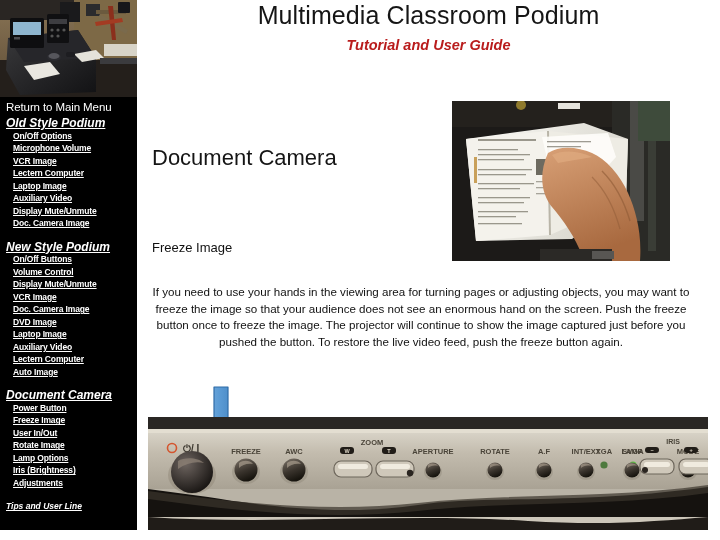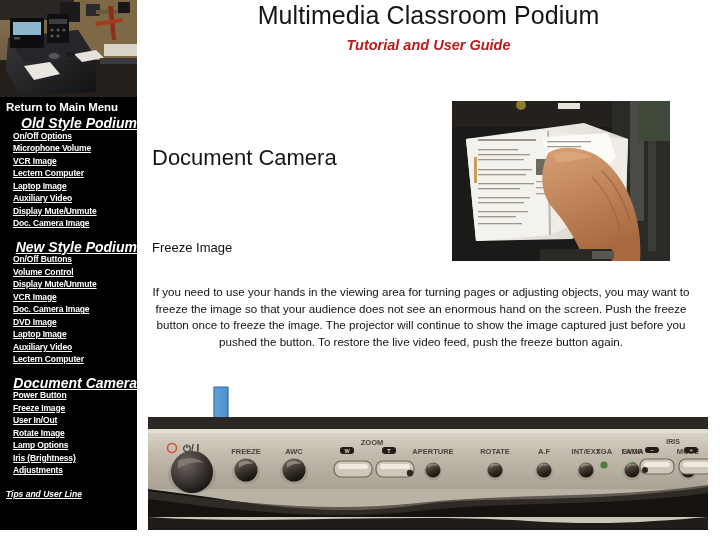--- a/index.html
+++ b/index.html
@@ -44,36 +44,35 @@
     background: #000000;
     color: #ffffff;
     padding: 0;
     box-sizing: border-box;
   }
   #sidebar-inner {
     padding: 4px 0 0 4px;
   }
   .nav-heading-main {
     font-size: 11.5px;
-    font-weight: bold;
+    font-weight: normal;
     color: #ffffff;
     line-height: 13px;
     padding: 0 0 3px 2px;
     letter-spacing: -0.1px;
   }
   .nav-group-title {
-    font-size: 14px;
+    font-size: 12px;
     font-style: italic;
     font-weight: bold;
     color: #ffffff;
     text-decoration: underline;
     line-height: 12.6px;
     padding-left: 2px;
     white-space: nowrap;
-    text-align: right;
   }
   .nav-item {
     font-size: 8.5px;
     font-weight: bold;
     color: #ffffff;
     text-decoration: underline;
     line-height: 12.5px;
     padding-left: 9px;
     white-space: nowrap;
     letter-spacing: -0.15px;
@@ -250,20 +249,21 @@
       <div class="nav-group-title">New Style Podium</div>
       <div class="nav-item">On/Off Buttons</div>
       <div class="nav-item">Volume Control</div>
       <div class="nav-item">Display Mute/Unmute</div>
       <div class="nav-item">VCR Image</div>
       <div class="nav-item">Doc. Camera Image</div>
       <div class="nav-item">DVD Image</div>
       <div class="nav-item">Laptop Image</div>
       <div class="nav-item">Auxiliary Video</div>
       <div class="nav-item">Lectern Computer</div>
+      <div class="nav-item">Auto Image</div>
 
       <div class="nav-gap"></div>
 
       <div class="nav-group-title">Document Camera</div>
       <div class="nav-item">Power Button</div>
       <div class="nav-item">Freeze Image</div>
       <div class="nav-item">User In/Out</div>
       <div class="nav-item">Rotate Image</div>
       <div class="nav-item">Lamp Options</div>
       <div class="nav-item">Iris (Brightness)</div>

